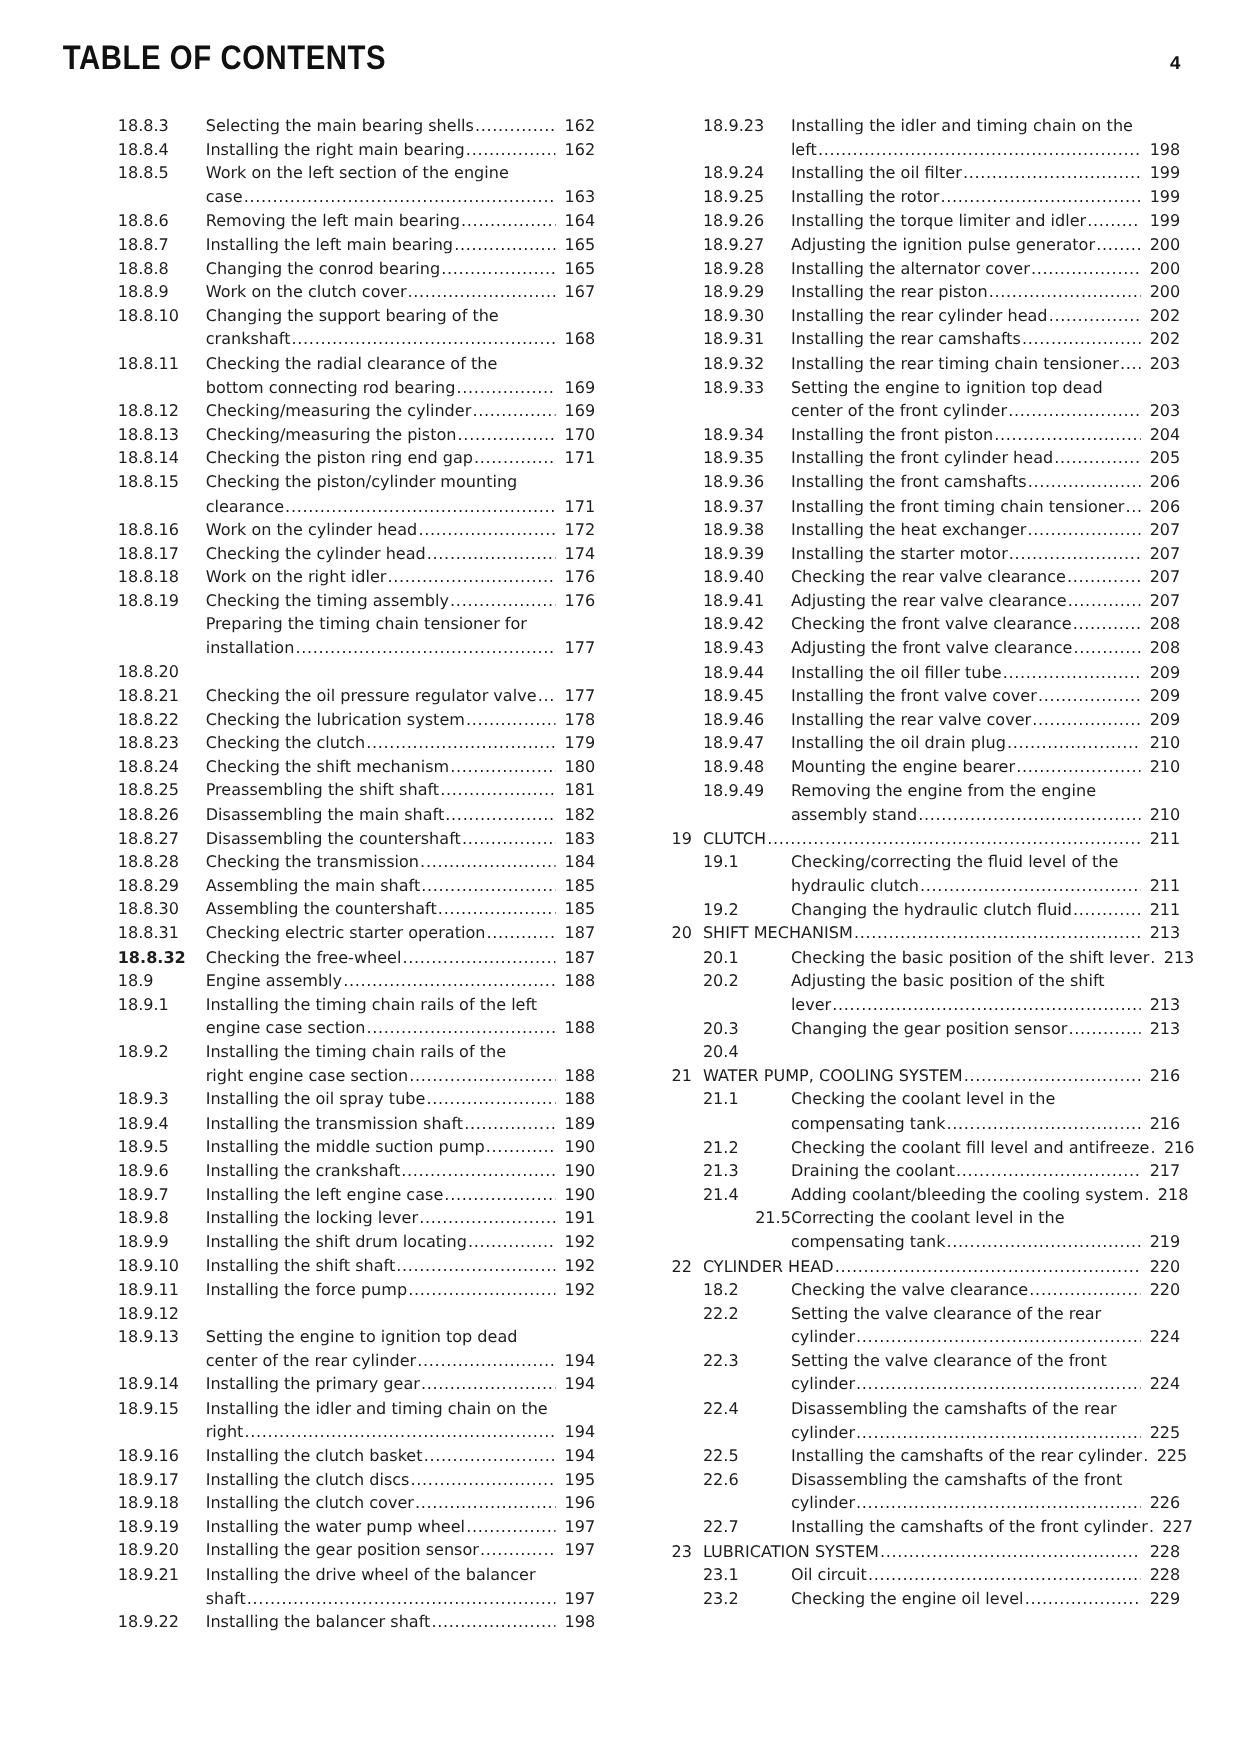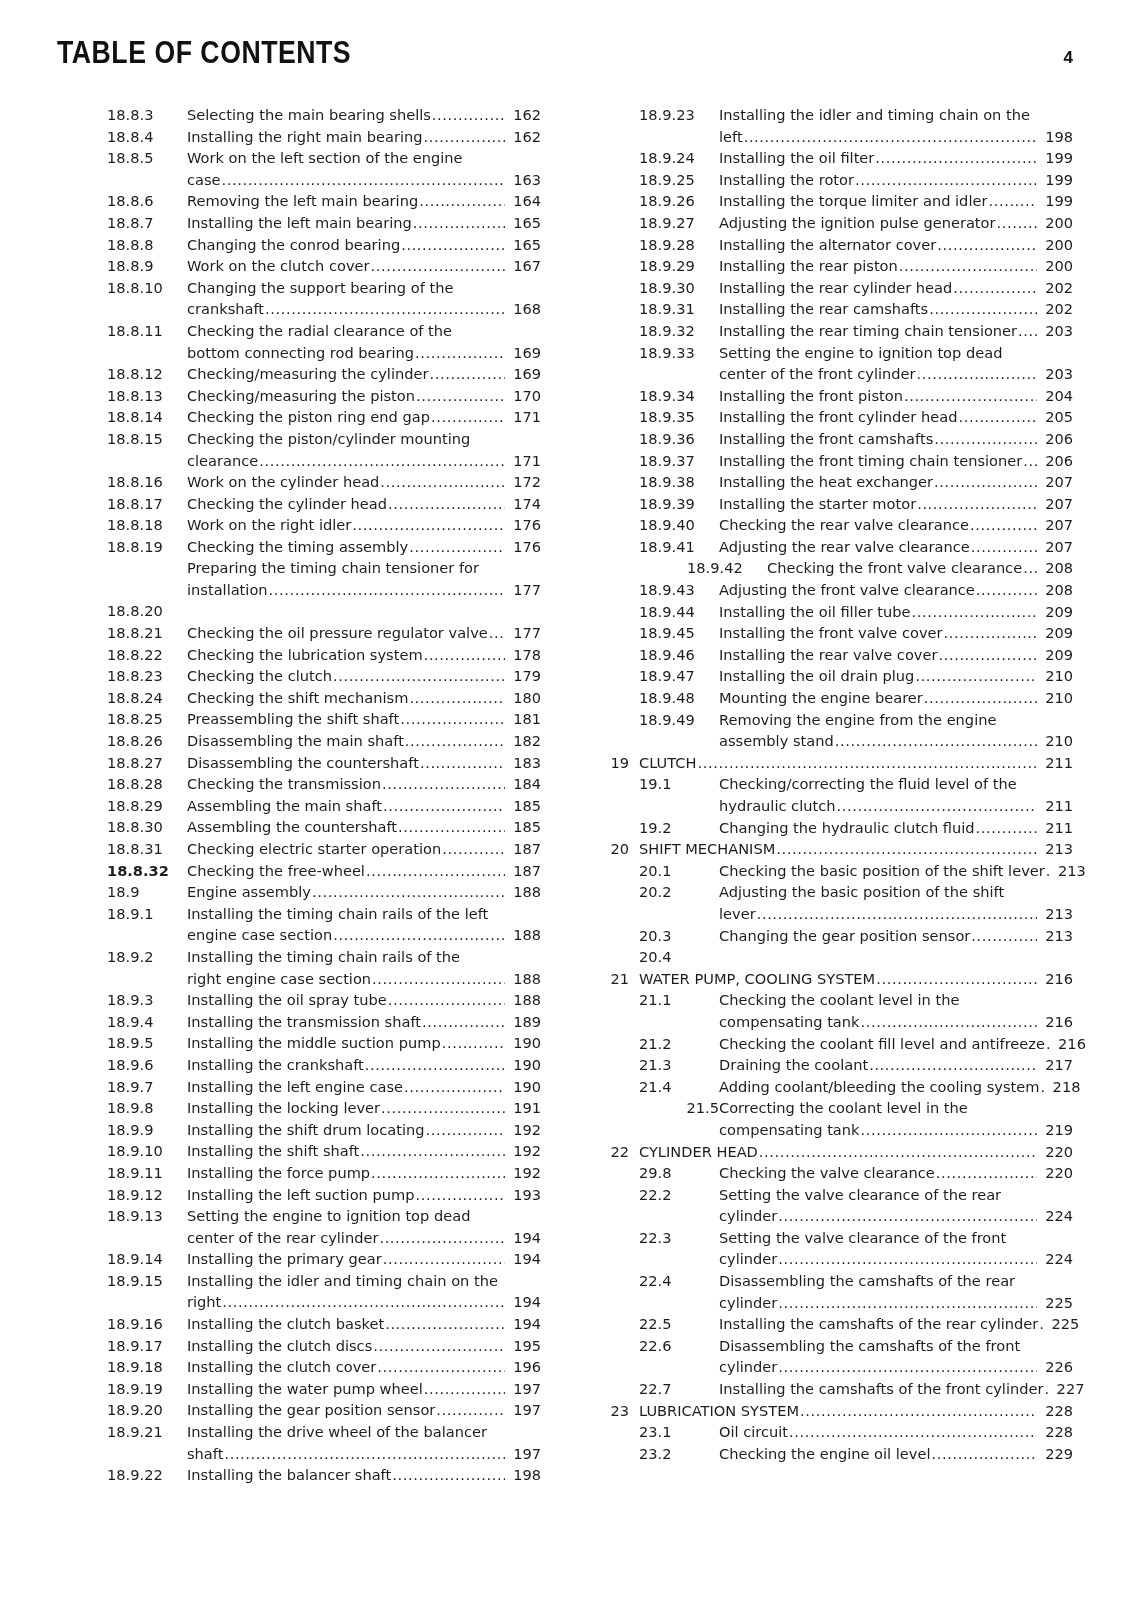--- a/index.html
+++ b/index.html
@@ -603,27 +603,20 @@
             <div class="line">
               <span class="txt nowrap">Installing the force pump</span>
               <span class="leader"></span>
               <span class="pg">192</span>
             </div>
           </div>
         </div>
         <div class="entry lvl3">
           <span class="gutter"></span>
           <span class="num" style="flex: 0 0 80px;">18.9.12</span>
-          <div class="title-wrap">
-            <div class="line">
-              <span class="txt nowrap">Installing the left suction pump</span>
-              <span class="leader"></span>
-              <span class="pg">193</span>
-            </div>
-          </div>
         </div>
         <div class="entry lvl3">
           <span class="gutter"></span>
           <span class="num" style="flex: 0 0 80px;">18.9.13</span>
           <div class="title-wrap">
             <div class="wrap-first">Setting the engine to ignition top dead</div>
             <div class="line">
               <span class="txt nowrap">center of the rear cylinder</span>
               <span class="leader"></span>
               <span class="pg">194</span>
@@ -939,21 +932,21 @@
           <div class="title-wrap">
             <div class="line">
               <span class="txt nowrap">Adjusting the rear valve clearance</span>
               <span class="leader"></span>
               <span class="pg">207</span>
             </div>
           </div>
         </div>
         <div class="entry lvl3">
           <span class="gutter"></span>
-          <span class="num" style="flex: 0 0 80px; margin-left: 48px;">18.9.42</span>
+          <span class="num" style="flex: 0 0 80px;">18.9.42</span>
           <div class="title-wrap">
             <div class="line">
               <span class="txt nowrap">Checking the front valve clearance</span>
               <span class="leader"></span>
               <span class="pg">208</span>
             </div>
           </div>
         </div>
         <div class="entry lvl3">
           <span class="gutter"></span>
@@ -1186,21 +1179,21 @@
           <div class="title-wrap">
             <div class="line">
               <span class="txt nowrap">CYLINDER HEAD</span>
               <span class="leader"></span>
               <span class="pg">220</span>
             </div>
           </div>
         </div>
         <div class="entry lvl2">
           <span class="gutter"></span>
-          <span class="num" style="flex: 0 0 80px;">29.8</span>
+          <span class="num" style="flex: 0 0 80px;">18.2</span>
           <div class="title-wrap">
             <div class="line">
               <span class="txt nowrap">Checking the valve clearance</span>
               <span class="leader"></span>
               <span class="pg">220</span>
             </div>
           </div>
         </div>
         <div class="entry lvl2">
           <span class="gutter"></span>

